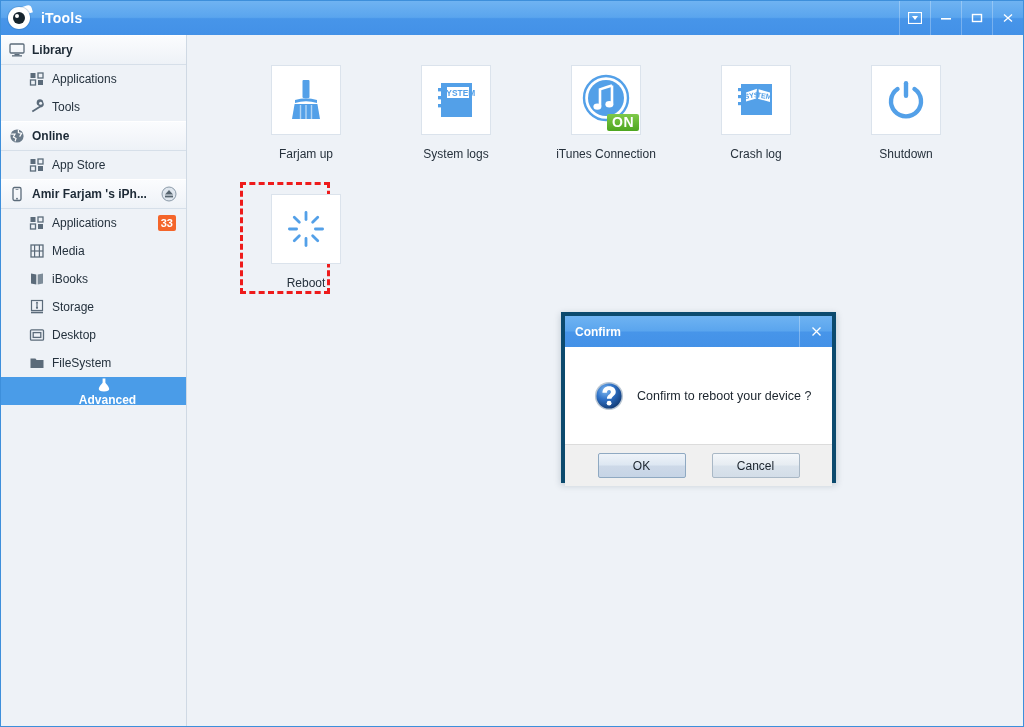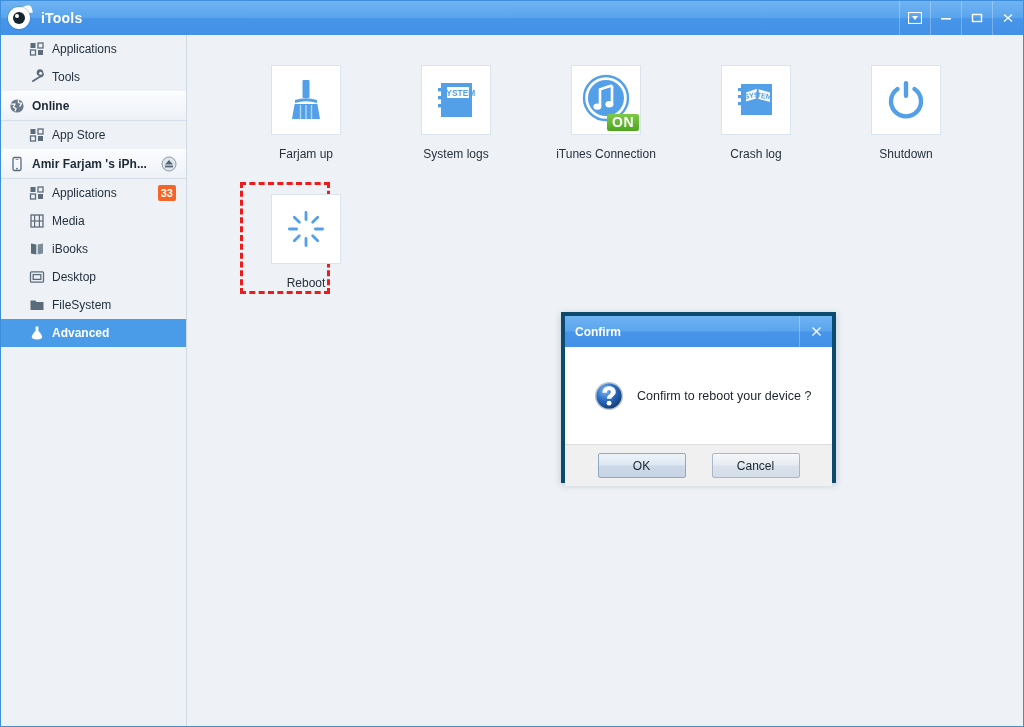--- a/index.html
+++ b/index.html
@@ -127,20 +127,21 @@
     font-size: 12px;
     color: #24313d;
     position: relative;
     cursor: default;
   }
   .sb-item .sb-ico { margin-right: 7px; }
   .sb-item.selected {
     background: #4a9ce8;
     color: #ffffff;
     font-weight: bold;
+    flex-direction: column;
   }
   .sb-ico { width: 16px; height: 16px; flex: 0 0 16px; display: block; }
   .badge {
     position: absolute;
     right: 10px;
     top: 6px;
     min-width: 18px;
     height: 16px;
     line-height: 16px;
     padding: 0 3px;
@@ -340,20 +341,28 @@
       <div class="win-btn">
         <svg width="14" height="12" viewBox="0 0 14 12">
           <path d="M3 2.5 L11 9.5 M11 2.5 L3 9.5" stroke="#ffffff" stroke-width="1.3" fill="none"></path>
         </svg>
       </div>
     </div>
   </div>
 
   <div class="sidebar">
 
+    <div class="sb-group-header">
+      <svg class="sb-ico" viewBox="0 0 16 16">
+        <rect x="1" y="2" width="14" height="9" rx="1" fill="none" stroke="#5b6b7a" stroke-width="1.3"></rect>
+        <rect x="5.5" y="12" width="5" height="1.4" fill="#5b6b7a"></rect>
+        <rect x="3" y="13.2" width="10" height="1.3" fill="#5b6b7a"></rect>
+      </svg>
+      <span>Library</span>
+    </div>
     <div class="sb-item">
       <svg class="sb-ico" viewBox="0 0 16 16">
         <rect x="1.5" y="2" width="5" height="5" fill="#5b6b7a"></rect>
         <rect x="9" y="2" width="5" height="5" fill="none" stroke="#5b6b7a" stroke-width="1.3"></rect>
         <rect x="1.5" y="9" width="5" height="5" fill="none" stroke="#5b6b7a" stroke-width="1.3"></rect>
         <rect x="9" y="9" width="5" height="5" fill="#5b6b7a"></rect>
       </svg>
       <span>Applications</span>
     </div>
     <div class="sb-item">
@@ -413,20 +422,30 @@
         <rect x="2" y="7.4" width="12" height="1.2" fill="#5b6b7a"></rect>
       </svg>
       <span>Media</span>
     </div>
     <div class="sb-item">
       <svg class="sb-ico" viewBox="0 0 16 16">
         <path d="M2 2.5 L7.3 3.6 L7.3 13.6 L2 12.4 Z" fill="#5b6b7a"></path>
         <path d="M14 2.5 L8.7 3.6 L8.7 13.6 L14 12.4 Z" fill="#7d8c99"></path>
       </svg>
       <span>iBooks</span>
+    </div>
+    <div class="sb-item">
+      <svg class="sb-ico" viewBox="0 0 16 16">
+        <rect x="2.5" y="1.5" width="11" height="10" fill="none" stroke="#5b6b7a" stroke-width="1.2"></rect>
+        <path d="M8 3.2 L8 8.4" stroke="#5b6b7a" stroke-width="1.2"></path>
+        <circle cx="8" cy="8.8" r="1.1" fill="#5b6b7a"></circle>
+        <polygon points="8,2.4 9.3,4.2 6.7,4.2" fill="#5b6b7a"></polygon>
+        <rect x="2" y="12.7" width="12" height="1.6" fill="#5b6b7a"></rect>
+      </svg>
+      <span>Storage</span>
     </div>
     <div class="sb-item">
       <svg class="sb-ico" viewBox="0 0 16 16">
         <rect x="1.5" y="2.8" width="13" height="10.4" rx="1" fill="none" stroke="#5b6b7a" stroke-width="1.3"></rect>
         <rect x="4.2" y="5.6" width="7.6" height="4.8" fill="none" stroke="#5b6b7a" stroke-width="1.3"></rect>
       </svg>
       <span>Desktop</span>
     </div>
     <div class="sb-item">
       <svg class="sb-ico" viewBox="0 0 16 16">

